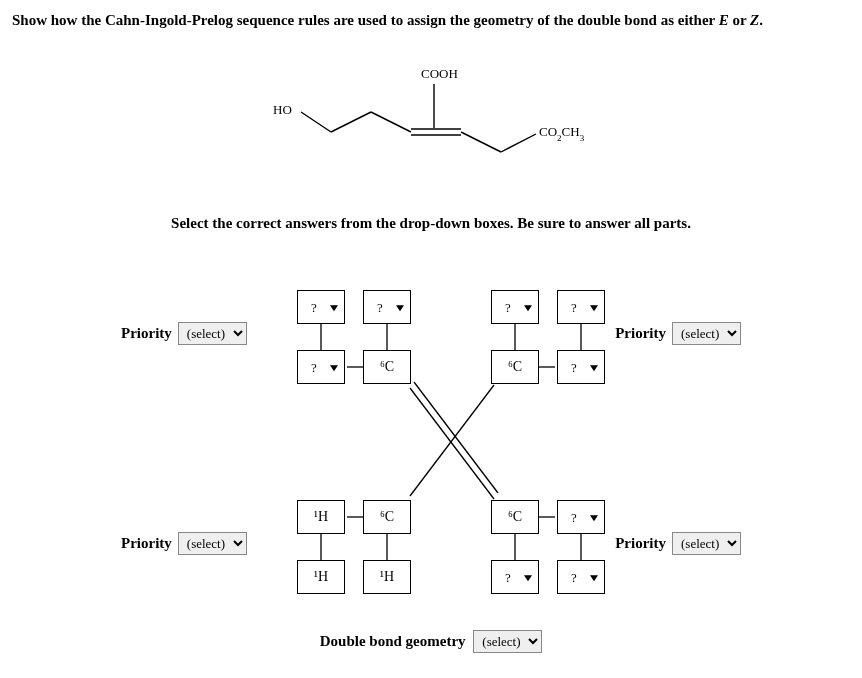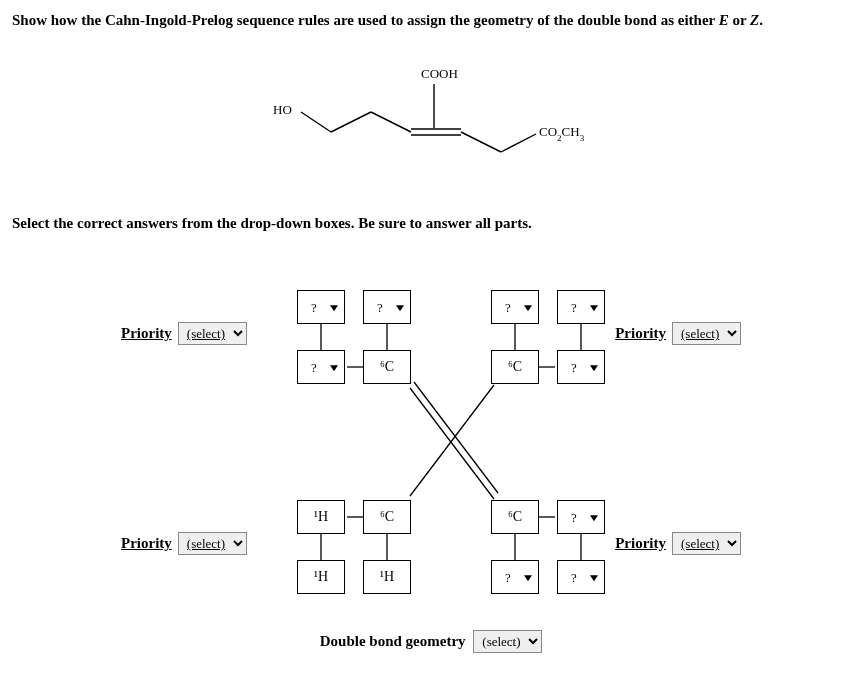--- a/index.html
+++ b/index.html
@@ -19,20 +19,21 @@
     .italic { font-style: italic; }
     .molecule-area {
       width: 100%;
       display: flex;
       justify-content: center;
       margin-bottom: 28px;
     }
     .instruction {
       font-weight: bold;
       margin-bottom: 40px;
+      text-align: center;
     }
 
     .diagram-wrap {
       position: relative;
       width: 620px;
       height: 340px;
       margin: 0 auto 18px auto;
     }
 
     
@@ -78,21 +79,20 @@
     .c-right { left: 370px; }
 
     
     .priority-block {
       position: absolute;
       display: flex;
       align-items: center;
       gap: 6px;
       font-weight: bold;
       font-size: 15px;
-      text-decoration: underline;
     }
     .priority-block select {
       font-family: inherit;
       font-size: 13px;
       border: 1px solid #888;
       padding: 2px 4px;
       cursor: pointer;
     }
 
     .geometry-line {

